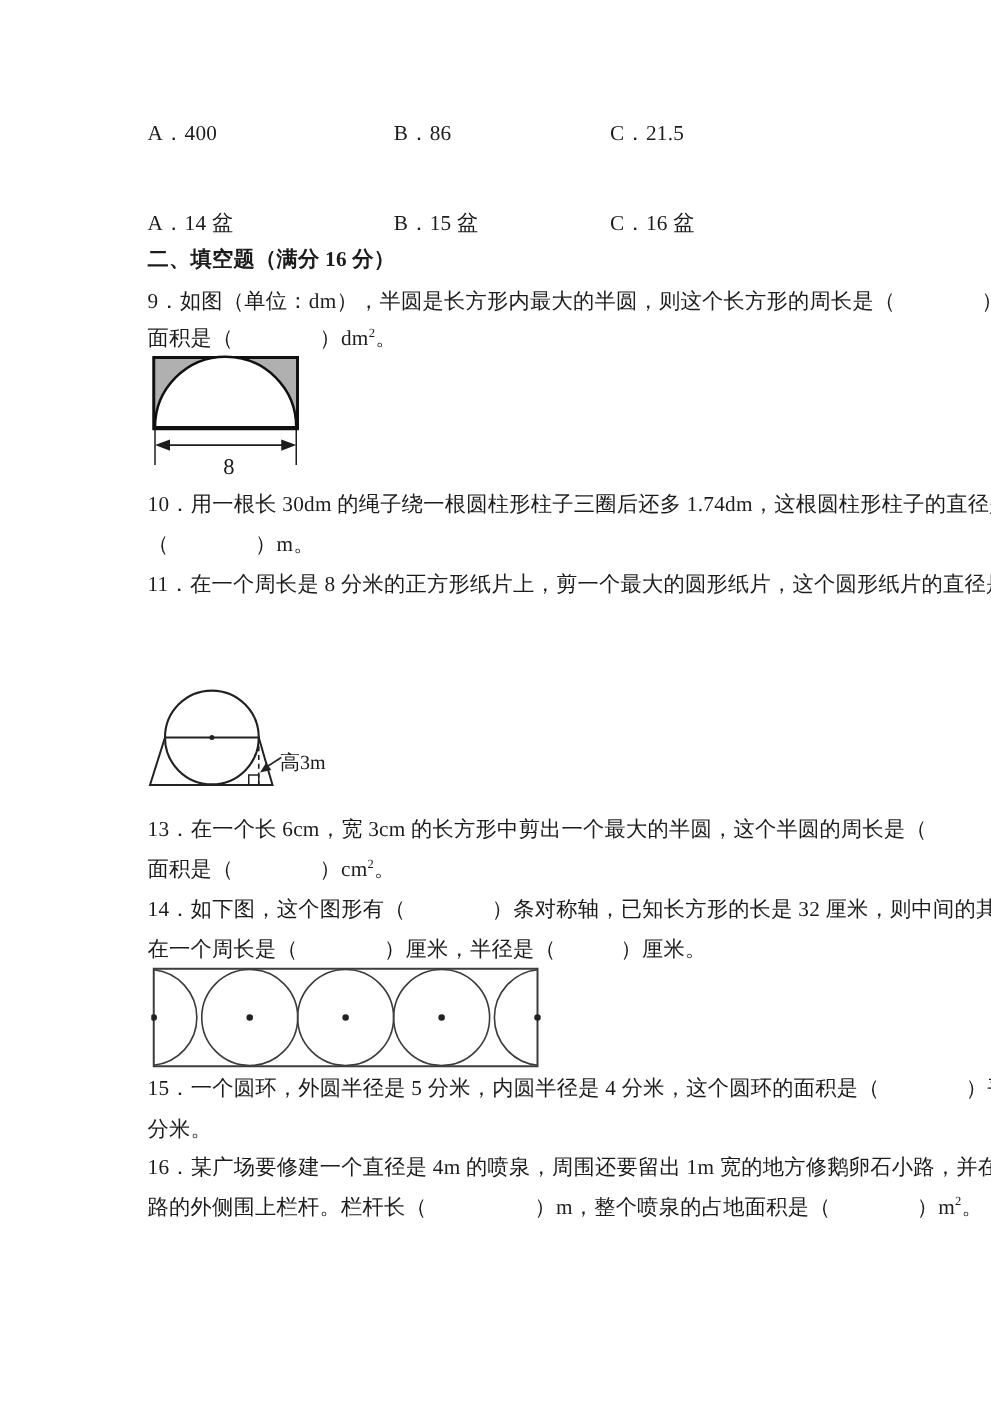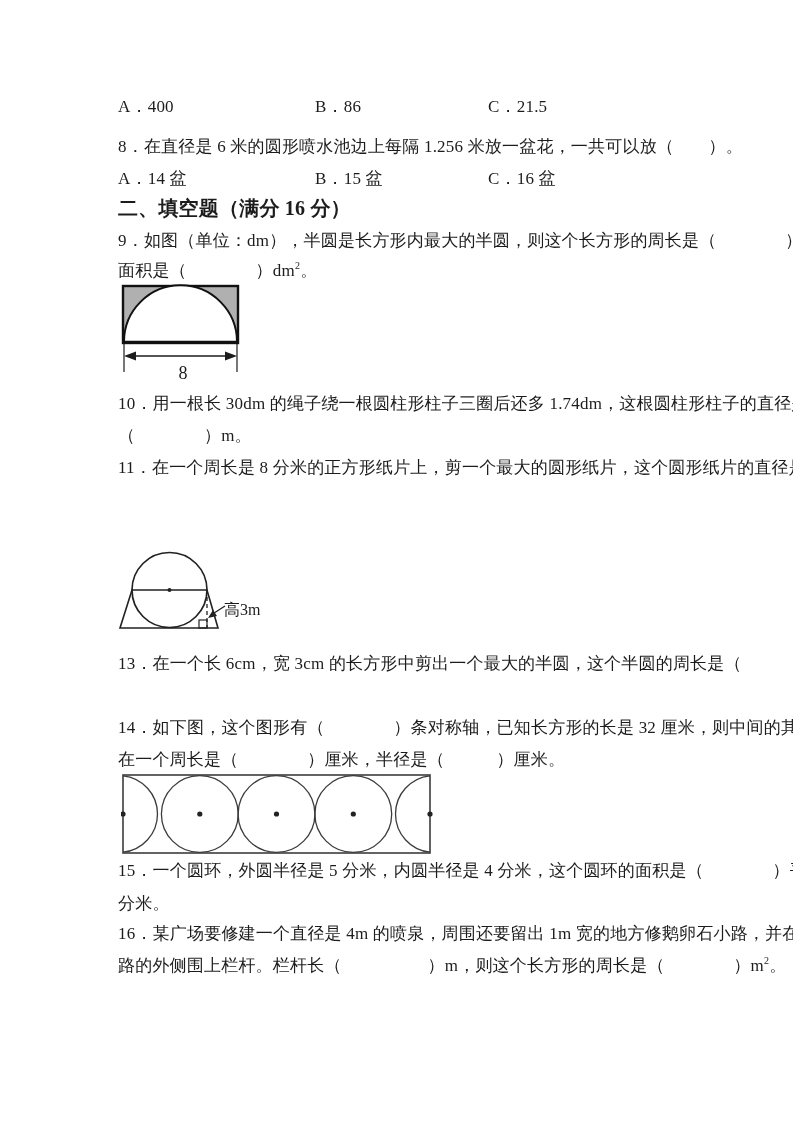--- a/index.html
+++ b/index.html
@@ -15,34 +15,33 @@
     position:absolute;
     left:118px;
     white-space:nowrap;
     font-size:17px;
     line-height:22px;
     letter-spacing:0.2px;
   }
   .t sup { font-size:10px; line-height:0; }
   .opt-b { left:315px; }
   .opt-c { left:488px; }
-  .sec { font-weight:700; font-size:20px; }
+  .sec { font-weight:700; font-size:17px; }
   .fig { position:absolute; }
   svg text { font-family:"Liberation Serif","DejaVu Serif",serif; fill:#1c1c1c; }
 </style>
 </head>
 <body>
 
 <div class="page">
 
   <span class="t" style="top:96px">A．400</span>
   <span class="t opt-b" style="top:96px">B．86</span>
   <span class="t opt-c" style="top:96px">C．21.5</span>
 
-  <span class="t" style="top:136px">8．在直径是 6 米的圆形喷水池边上每隔 1.256 米放一盆花，一共可以放（　　）。</span>
   <span class="t" style="top:168px">A．14 盆</span>
   <span class="t opt-b" style="top:168px">B．15 盆</span>
   <span class="t opt-c" style="top:168px">C．16 盆</span>
 
   <span class="t sec" style="top:197px">二、填空题（满分 16 分）</span>
 
   <span class="t" style="top:230px">9．如图（单位：dm），半圆是长方形内最大的半圆，则这个长方形的周长是（　　　　）dm，</span>
   <span class="t" style="top:260px"><span>面积是（　　　　）dm</span><sup>2</sup><span>。</span></span>
 
   <svg class="fig" style="left:121px; top:284px;" width="122" height="100" viewBox="0 0 122 100">
@@ -67,20 +66,21 @@
     <circle cx="55.5" cy="41" r="37.5" fill="none" stroke="#222222" stroke-width="1.7"></circle>
     <circle cx="55.5" cy="41" r="2" fill="#222222"></circle>
     <line x1="93" y1="41" x2="93" y2="79" stroke="#222222" stroke-width="1.3" stroke-dasharray="4 3"></line>
     <rect x="85" y="71" width="8" height="8" fill="none" stroke="#222222" stroke-width="1.2"></rect>
     <line x1="111" y1="57" x2="97" y2="66" stroke="#222222" stroke-width="1.3"></line>
     <polygon points="94,69 103,67 99,61" fill="#222222"></polygon>
     <text x="110" y="66" font-size="16">高3m</text>
   </svg>
 
   <span class="t" style="top:653px">13．在一个长 6cm，宽 3cm 的长方形中剪出一个最大的半圆，这个半圆的周长是（　　　　）cm，</span>
+  <span class="t" style="top:685px"><span>面积是（　　　　）cm</span><sup>2</sup><span>。</span></span>
 
   <span class="t" style="top:717px">14．如下图，这个图形有（　　　　）条对称轴，已知长方形的长是 32 厘米，则中间的其中</span>
   <span class="t" style="top:749px">在一个周长是（　　　　）厘米，半径是（　　　）厘米。</span>
 
   <svg class="fig" style="left:121px; top:773px;" width="312" height="83" viewBox="0 0 312 83">
     <rect x="2" y="2" width="307" height="78" fill="none" stroke="#3c3c3c" stroke-width="1.6"></rect>
     <circle cx="78.8" cy="41" r="38.4" fill="none" stroke="#3c3c3c" stroke-width="1.3"></circle>
     <circle cx="155.5" cy="41" r="38.4" fill="none" stroke="#3c3c3c" stroke-width="1.3"></circle>
     <circle cx="232.3" cy="41" r="38.4" fill="none" stroke="#3c3c3c" stroke-width="1.3"></circle>
     <path d="M 2 2.8 A 38.4 38.4 0 0 1 2 79.2" fill="none" stroke="#3c3c3c" stroke-width="1.3"></path>
@@ -89,16 +89,16 @@
     <circle cx="78.8" cy="41" r="2.6" fill="#222222"></circle>
     <circle cx="155.5" cy="41" r="2.6" fill="#222222"></circle>
     <circle cx="232.3" cy="41" r="2.6" fill="#222222"></circle>
     <circle cx="309" cy="41" r="2.6" fill="#222222"></circle>
   </svg>
 
   <span class="t" style="top:860px">15．一个圆环，外圆半径是 5 分米，内圆半径是 4 分米，这个圆环的面积是（　　　　）平方</span>
   <span class="t" style="top:893px">分米。</span>
 
   <span class="t" style="top:923px">16．某广场要修建一个直径是 4m 的喷泉，周围还要留出 1m 宽的地方修鹅卵石小路，并在小</span>
-  <span class="t" style="top:955px"><span>路的外侧围上栏杆。栏杆长（　　　　　）m，则这个长方形的周长是（　　　　）m</span><sup>2</sup><span>。</span></span>
+  <span class="t" style="top:955px"><span>路的外侧围上栏杆。栏杆长（　　　　　）m，整个喷泉的占地面积是（　　　　）m</span><sup>2</sup><span>。</span></span>
 
 
 </div>
 
 </body></html>

